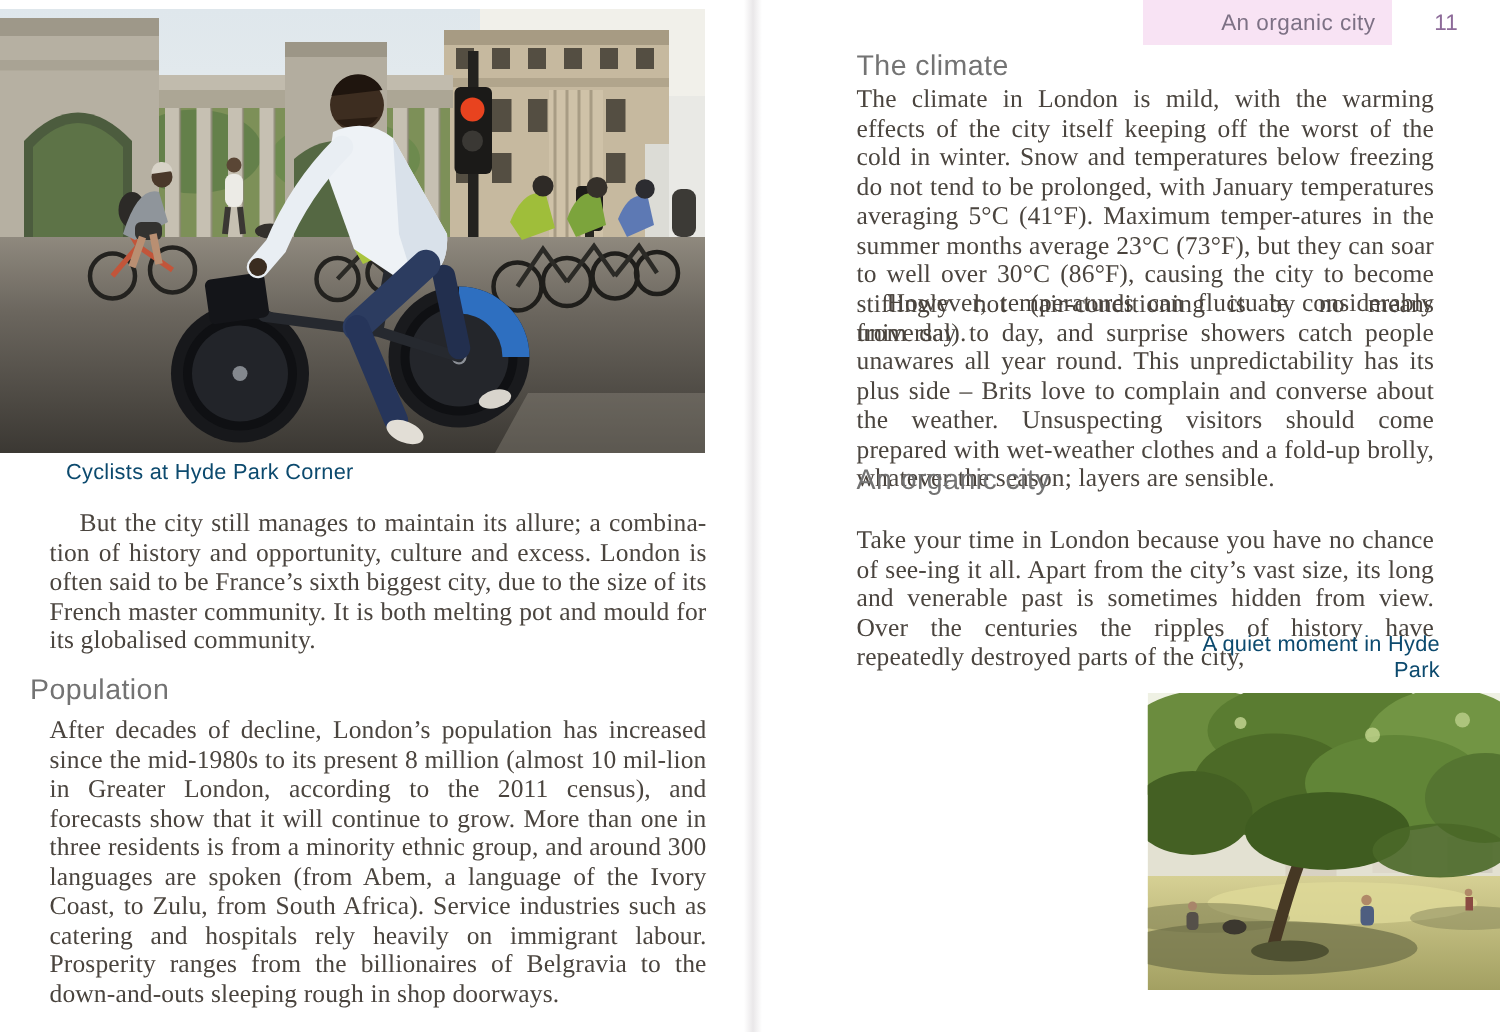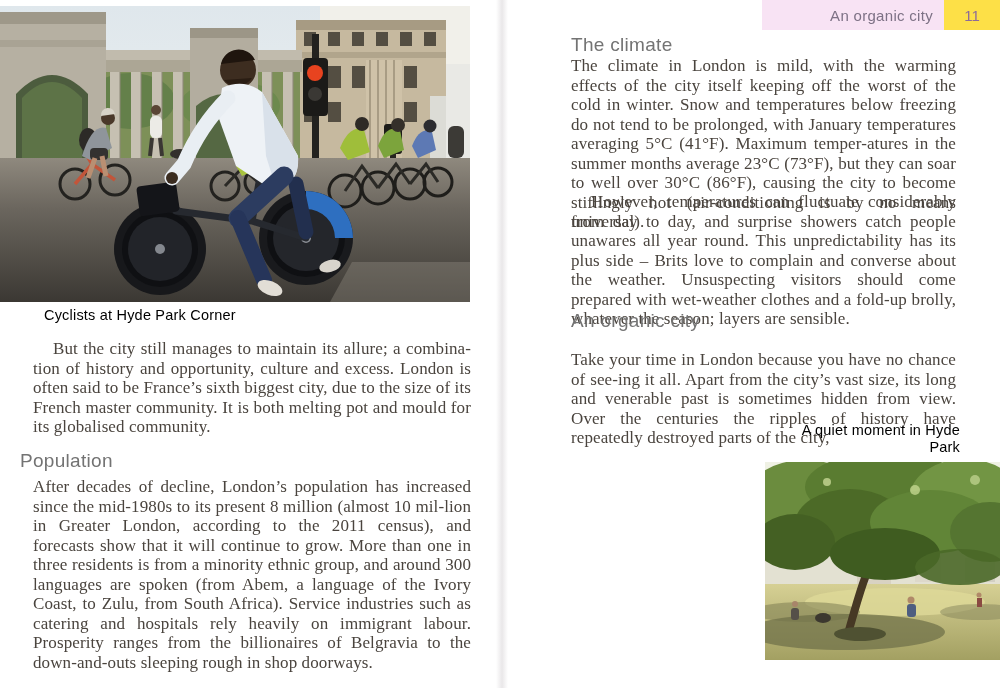--- a/index.html
+++ b/index.html
@@ -7,27 +7,27 @@
        font-family:"Liberation Serif", serif;color:#4a443e;}
   .abs{position:absolute;}
   
   .body-text{font-size:17px;line-height:19.5px;text-align:justify;
              letter-spacing:0.1px;margin:0;}
   .body-text.narrow{line-height:17.4px;}
   .indent{text-indent:20px;}
   .section-heading{font-family:"Liberation Sans", sans-serif;font-weight:400;
                    font-size:19px;color:#737373;letter-spacing:0.3px;margin:0;}
   .caption{font-family:"Liberation Sans", sans-serif;font-size:14.5px;
-           color:#000000;letter-spacing:0.2px;}
+           color:#0c4a6e;letter-spacing:0.2px;}
   
   .header-band{left:762px;top:0;width:238px;height:30px;background:#f8e3f4;
                display:flex;align-items:center;justify-content:flex-end;}
   .header-band .title{font-family:"Liberation Sans", sans-serif;font-size:15px;
                       color:#7d7185;margin-right:11px;letter-spacing:0.3px;}
-  .pagenum-box{width:56px;height:30px;background:#fde047;display:flex;
+  .pagenum-box{width:72px;height:30px;background:#ffffff;display:flex;
                align-items:center;justify-content:center;
                font-family:"Liberation Sans", sans-serif;font-size:15px;color:#8d6b99;}
   
   .photo{overflow:hidden;}
   .photo svg{display:block;}
   
   .gutter{left:496px;top:0;width:12px;height:688px;
           background:linear-gradient(to right,rgba(255,255,255,0),rgba(120,108,118,0.16) 50%,rgba(255,255,255,0));}
   .caption-right{text-align:right;line-height:17px;}
 </style>

